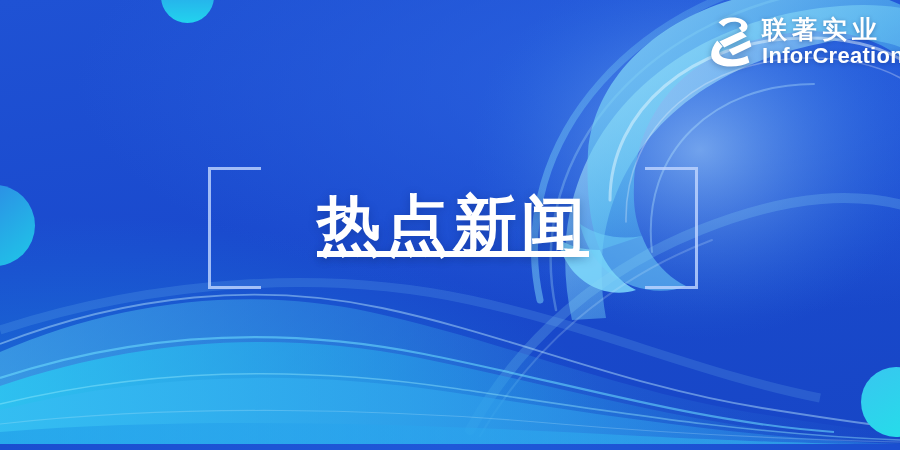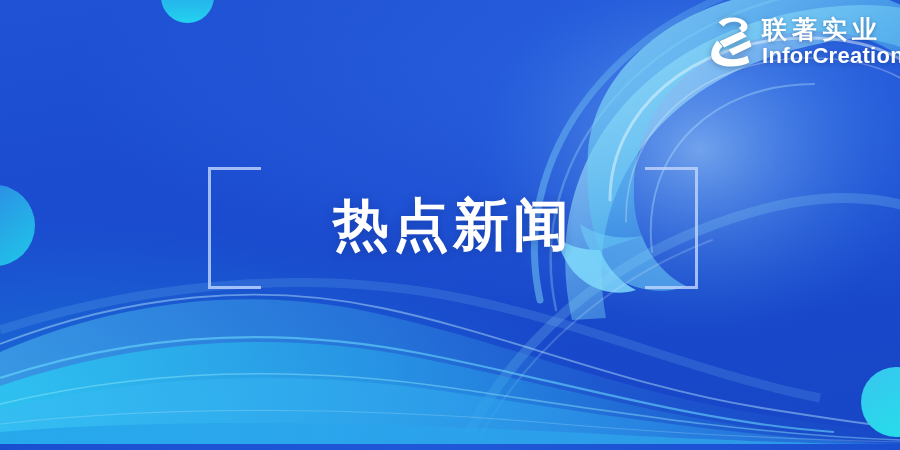--- a/index.html
+++ b/index.html
@@ -77,26 +77,27 @@
     right: 0;
     border-right: 3px solid rgba(190,212,255,0.82);
   }
   #headline {
     position: absolute;
     left: 0; right: 0; top: 0; bottom: 0;
     display: flex;
     align-items: center;
     justify-content: center;
     color: #ffffff;
-    font-size: 56px;
+    font-size: 64px;
     font-weight: bold;
     letter-spacing: 4px;
     line-height: 1;
     white-space: nowrap;
     text-shadow: 0 2px 10px rgba(6,30,90,0.28);
+    text-decoration: underline;
   }
   
   #logo {
     position: absolute;
     left: 708px; top: 16px;
     display: flex;
     align-items: center;
     gap: 8px;
   }
   #logo-mark {

